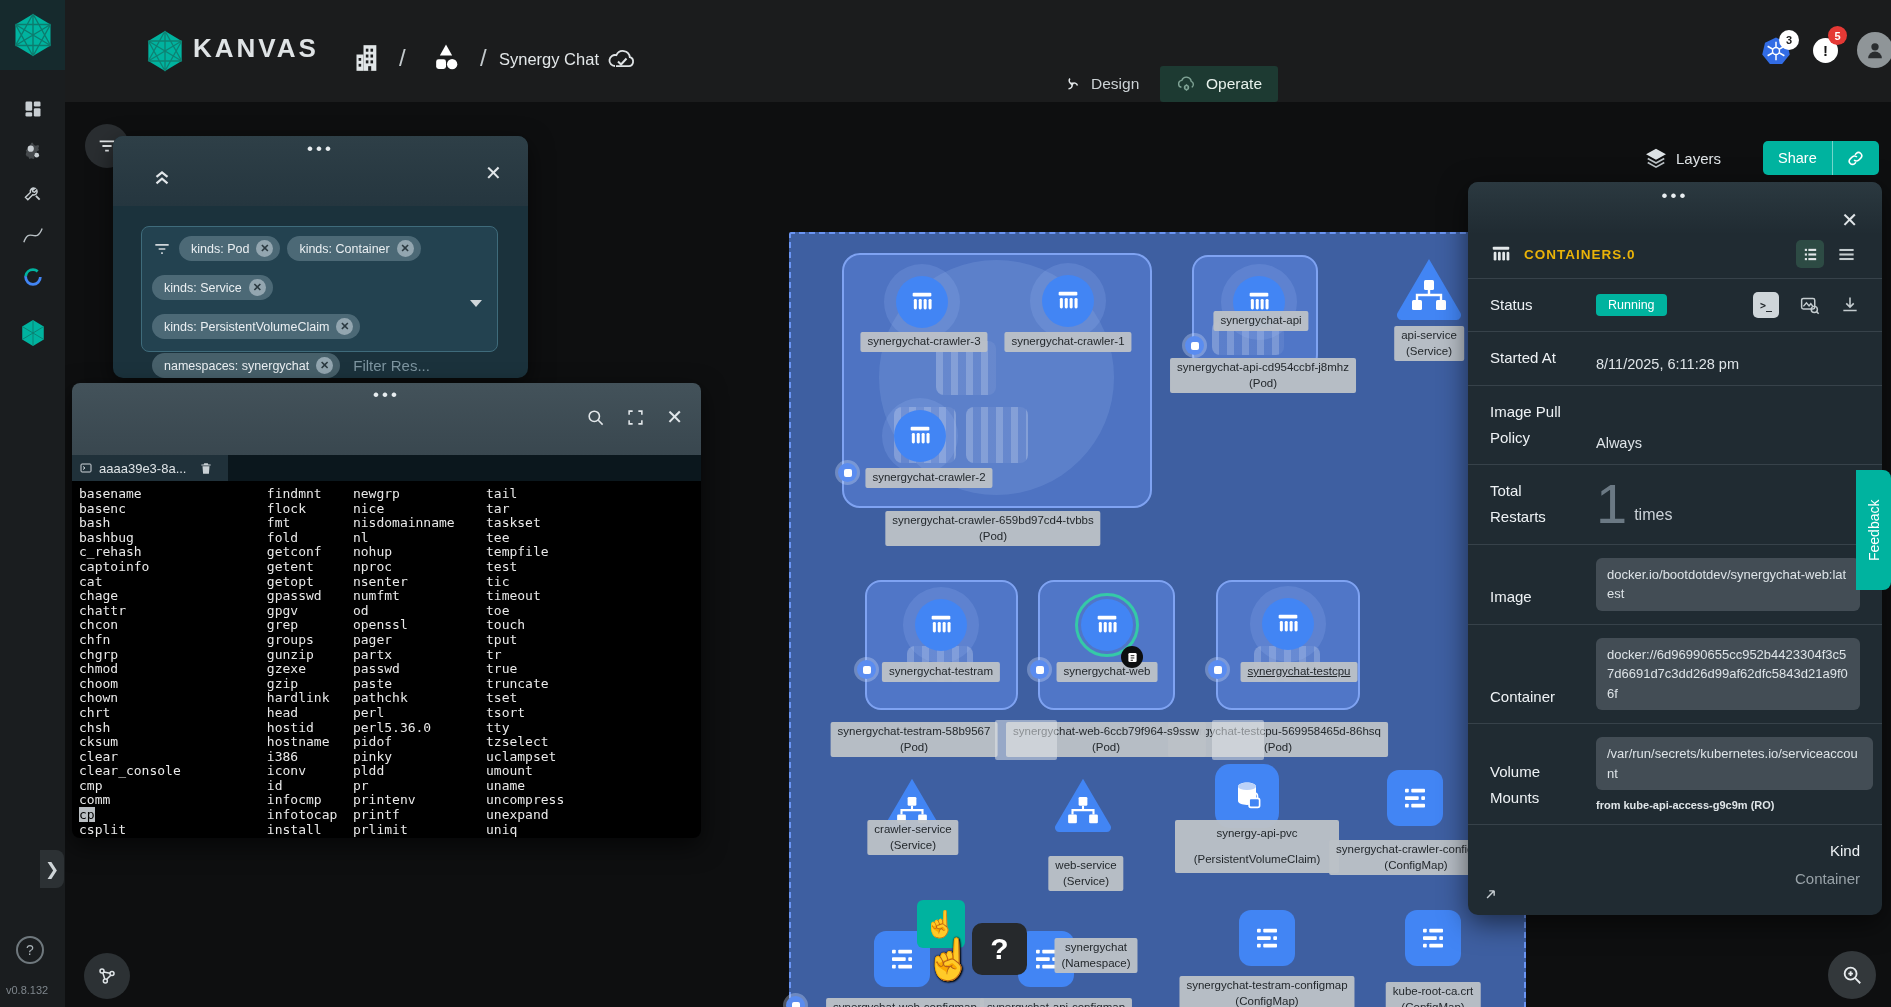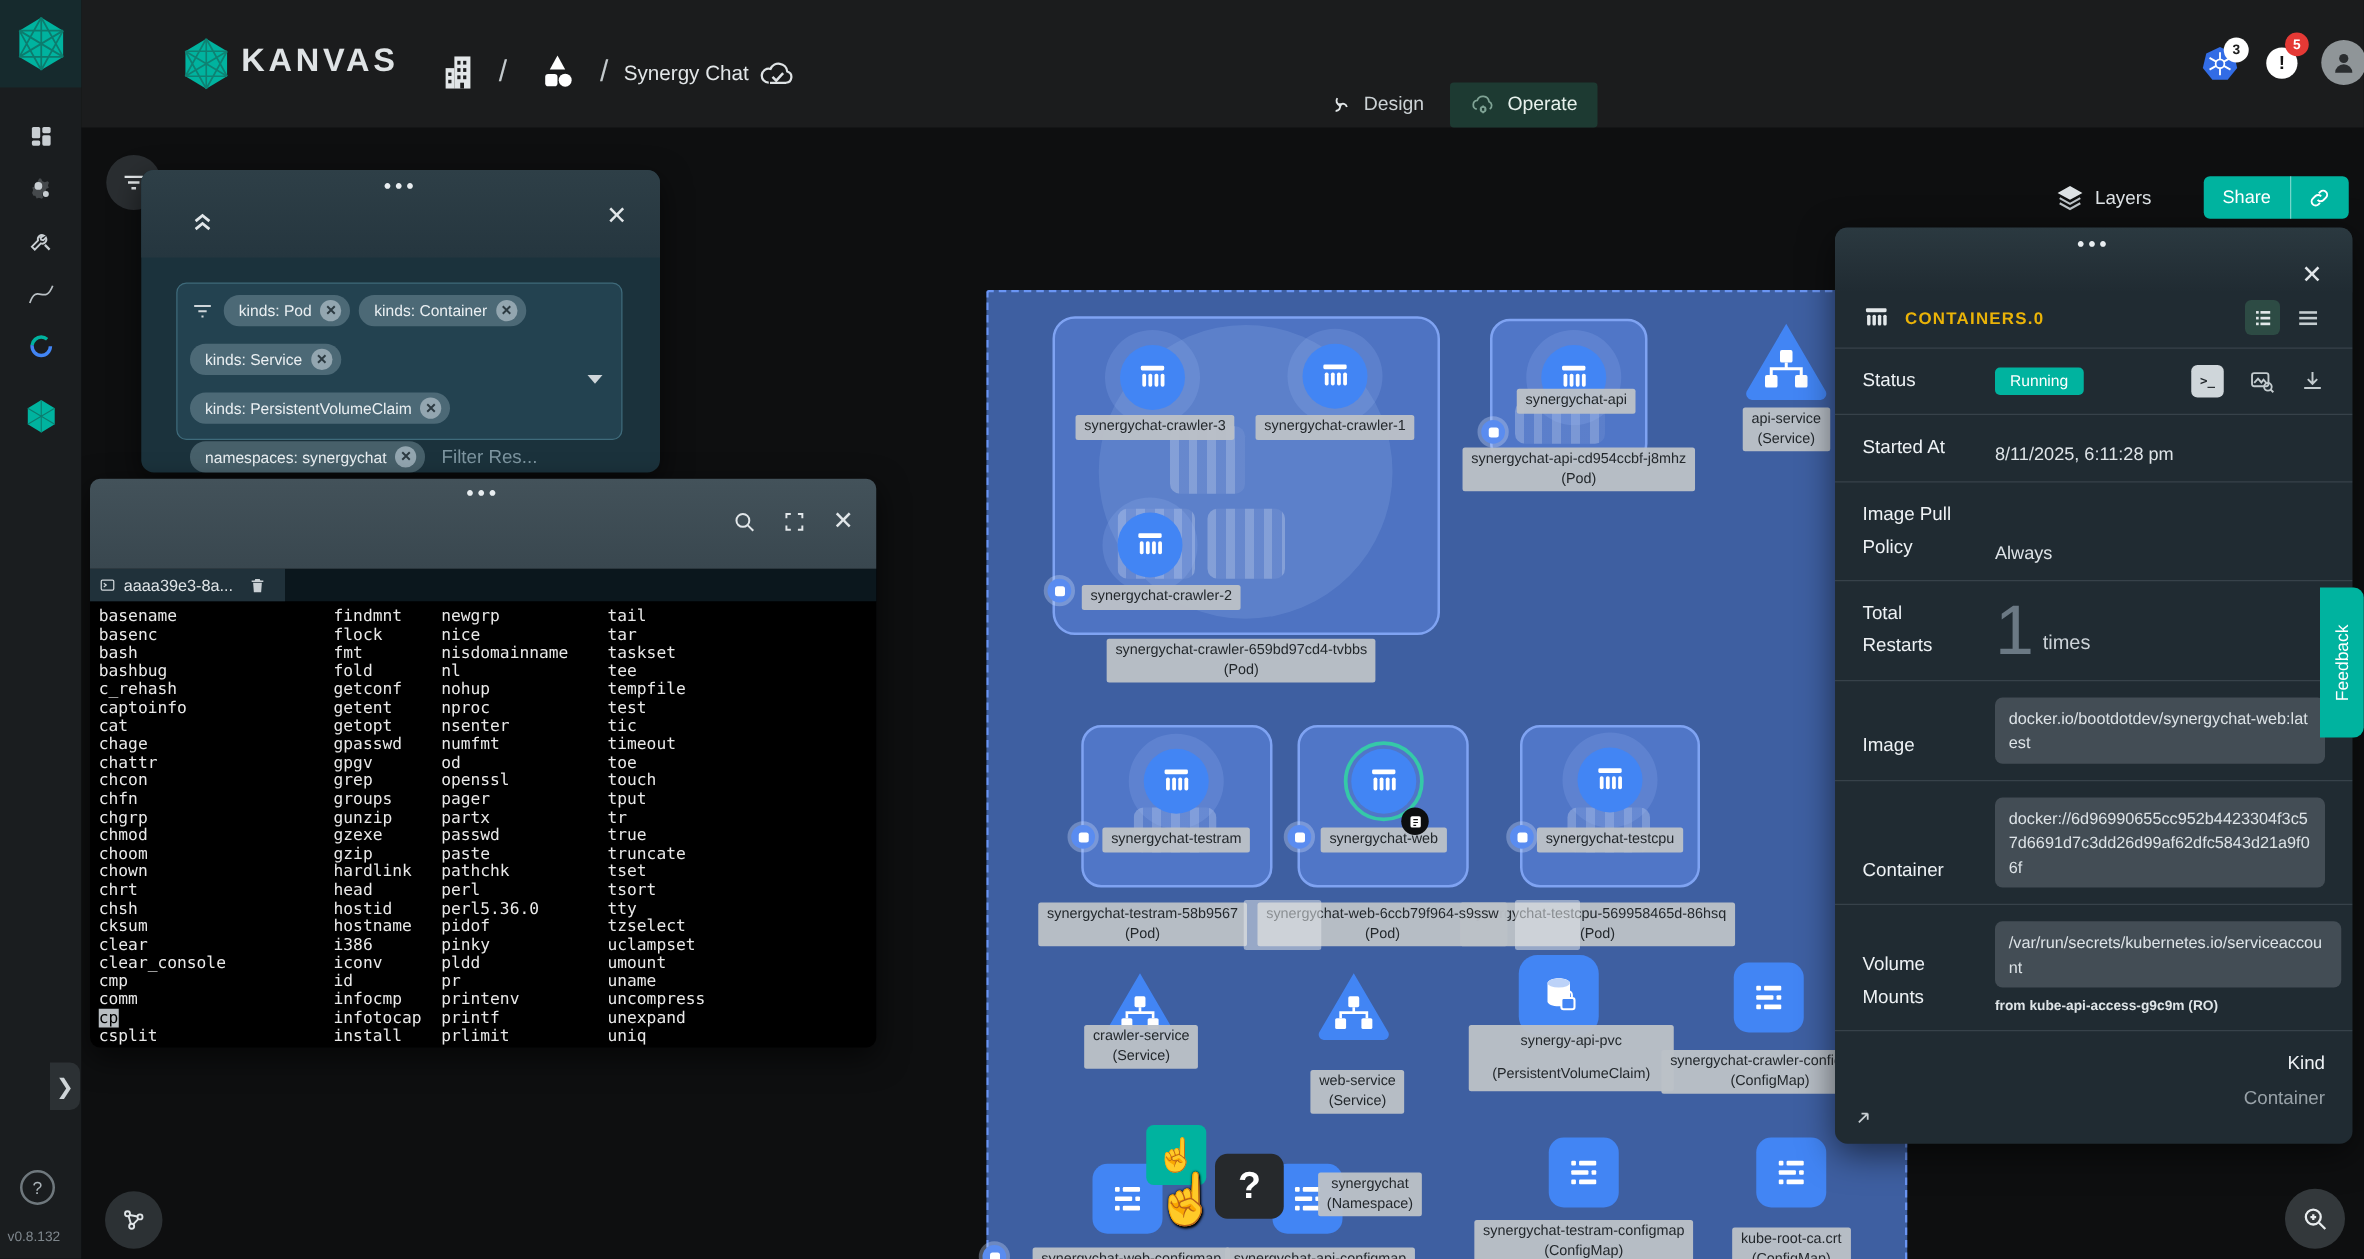--- a/index.html
+++ b/index.html
@@ -265,21 +265,21 @@
         <svg width="28" height="28" viewBox="0 0 24 24">
             <g fill="#fff">
               <rect x="4" y="4" width="16" height="3.2" rx="1"></rect>
               <rect x="5" y="9.4" width="2.6" height="9" rx="1.2"></rect>
               <rect x="9.2" y="9.4" width="2.6" height="9" rx="1.2"></rect>
               <rect x="13.4" y="9.4" width="2.6" height="9" rx="1.2"></rect>
               <rect x="17.6" y="9.4" width="2.6" height="9" rx="1.2"></rect>
             </g>
           </svg>
       </div>
-      <div class="klabel" style="left:70px;top:80px;">
+      <div class="klabel" style="left:81px;top:80px;text-decoration:underline;">
           <div>synergychat-testcpu</div>
         </div>
       <div class="nbadge" style="left:-10px;top:78px;">
           <i></i>
         </div>
     </div>
 
     <div class="klabel" style="left:123px;top:488px;z-index:3;">
       <div>synergychat-testram-58b9567</div>
         <div>(Pod)</div>

